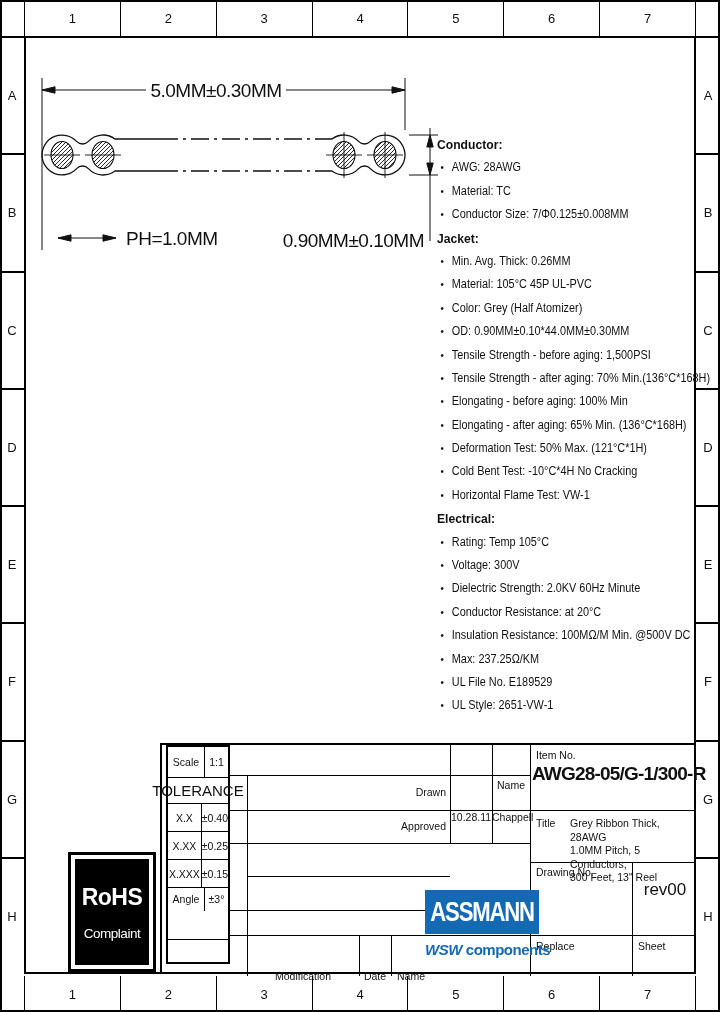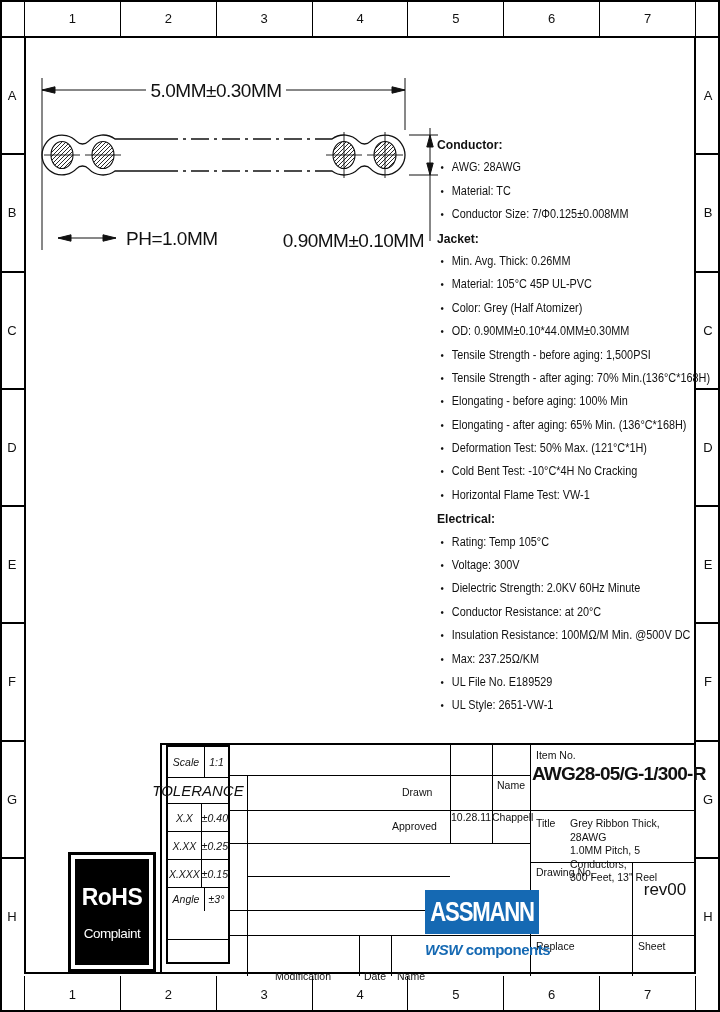--- a/index.html
+++ b/index.html
@@ -28,23 +28,23 @@
   .spec-line { height:23.4px; line-height:23.4px; white-space:nowrap; transform:scaleX(0.87); transform-origin:0 50%; font-size:12.5px; }
   .spec-line.heading { font-weight:bold; font-size:13.5px; transform:scaleX(0.9); }
   .spec-line.bullet::before { content:"•"; display:inline-block; width:13px; padding-left:4px; font-size:11px; }
 
   
   .title-block { position:absolute; left:160px; top:743px; width:536px; height:231px; border-left:2px solid #000; border-top:2px solid #000; box-sizing:border-box; font-size:10.5px; }
   .vline, .hline { position:absolute; background:#000; }
   .vline { width:1px; } .hline { height:1px; }
   .tb-label { position:absolute; white-space:nowrap; }
   .tb-center { text-align:center;margin-top:25px; }
-  .tb-right { text-align:left; }
-
-  .tol-table { position:absolute; left:4px; top:0; width:64px; height:219px; border:2px solid #000; box-sizing:border-box; display:flex; flex-direction:column;font-style:italic; }
+  .tb-right { text-align:right; }
+
+  .tol-table { position:absolute; left:4px; top:0; width:64px; height:219px; border:2px solid #000; box-sizing:border-box; display:flex; flex-direction:column; }
   .tol-row { display:flex; border-bottom:1px solid #000; align-items:stretch; }
   .tol-row .lab { width:36px; border-right:1px solid #000; display:flex; align-items:center; justify-content:center; }
   .tol-row .val { flex:1; display:flex; align-items:center; justify-content:center; }
   .tol-row.head { justify-content:center; align-items:center; font-size:15px; }
   .tol-row.scale { height:30px; } .tol-row.head { height:25px; } .tol-row.t { height:27px; } .tol-row.empty { height:28px; }
   .tol-row:last-child { border-bottom:none; flex:1; }
 
   .item-no { position:absolute; left:370px; top:18px; width:164px; text-align:center; font-weight:bold; font-size:19px; letter-spacing:-0.8px; white-space:nowrap; }
   .title-lines { position:absolute; left:408px; top:72px; font-size:10.5px; line-height:13.5px; }
   .rev { position:absolute; left:470px; top:135px; width:66px; text-align:center; font-weight:normal; font-size:17px; }

